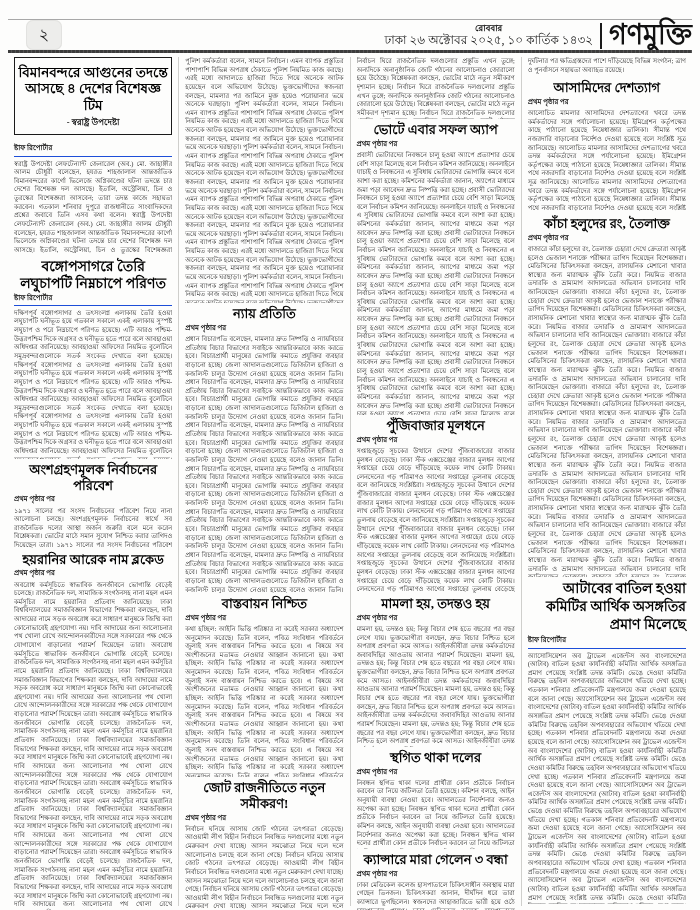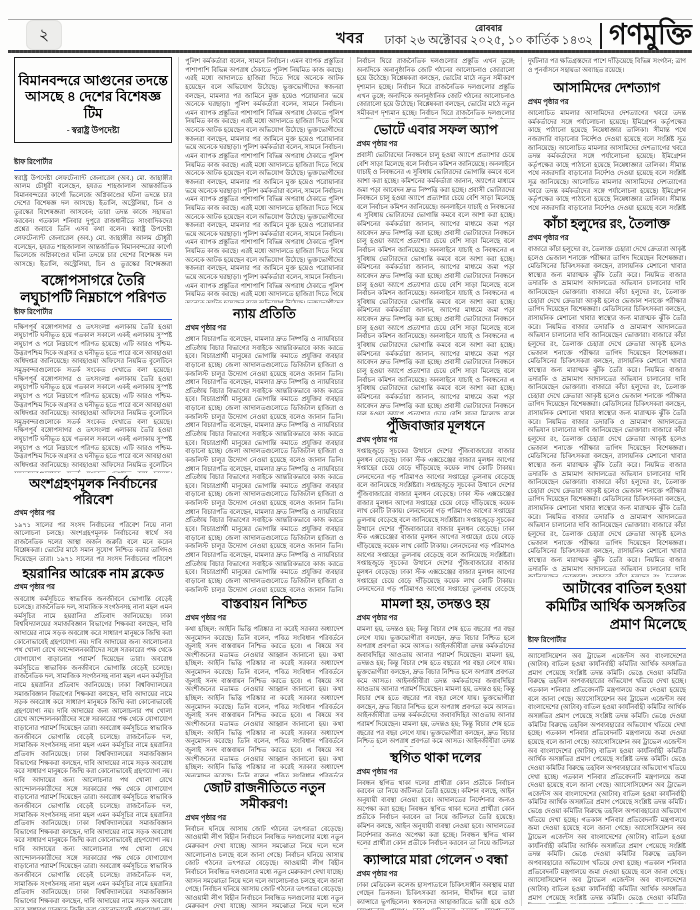--- a/index.html
+++ b/index.html
@@ -25,39 +25,38 @@
   .col{flex:1 1 0;min-width:0;padding:0 6px 0 6px;}
   .col:first-child{padding-left:0;}
   .col + .col{border-left:1px solid #cfcfcc;}
 
   
   .headline{font-weight:bold;color:#000;text-align:center;line-height:1.22;margin:2px 0 1px;}
   .hl-xl{font-size:13.5px;}
   .hl-lg{font-size:14px;}
   .hl-md{font-size:13px;}
   .hl-left{text-align:right;font-size:14px;line-height:1.3;}
-  .h-box{border:1.5px solid #1a1a1a;padding:13px 3px 4px;margin-bottom:14px;}
+  .h-box{border:1.5px solid #1a1a1a;padding:5px 3px 4px;margin-bottom:8px;}
   .subhead{font-size:8.5px;text-align:center;font-weight:bold;margin-top:2px;}
   .byline{font-size:7px;font-weight:bold;line-height:1.3;padding:1px 0 2px;}
   .byline.left{text-align:left;border-bottom:1px solid #1d4ed8;margin-bottom:3px;}
   .byline.center{text-align:left;}
   .body-text{font-size:6.5px;line-height:1.33;text-align:justify;color:#1f1f1f;overflow:hidden;margin:0 0 3px 0;word-break:break-word;}
 </style>
 </head>
 <body>
 
 <div class="page">
 
   <div class="top-thin-rule"></div>
 
   <div class="page-tab">
     <span>২</span>
   </div>
 
-  <div class="section-title">খবর</div>
 
   <div class="header-right">
     <div class="date-block">
       <div class="weekday">রোববার</div>
       <div class="date-line">ঢাকা ২৬ অক্টোবর ২০২৫, ১০ কার্তিক ১৪৩২</div>
     </div>
     <div class="header-divider"></div>
     <div class="masthead">গণমুক্তি</div>
   </div>
 

